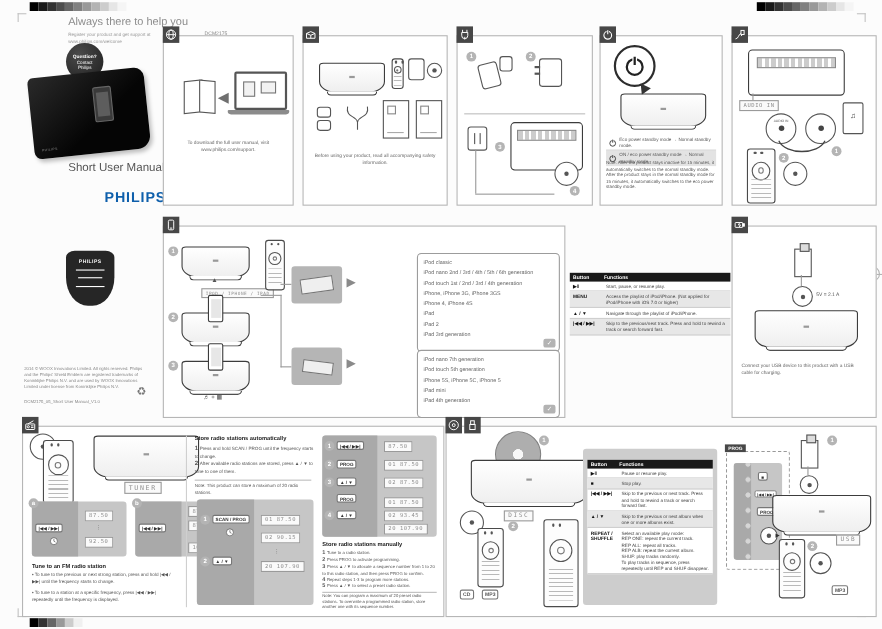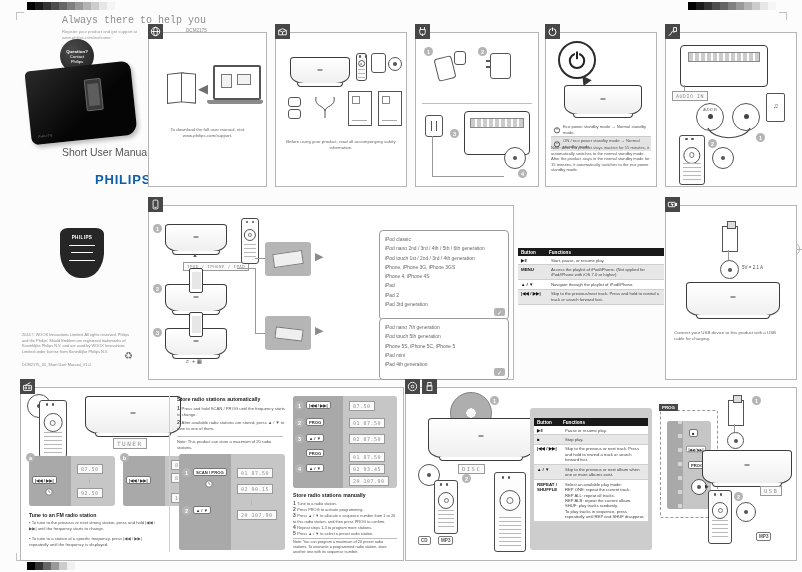--- a/index.html
+++ b/index.html
@@ -127,21 +127,21 @@
       <span style="background:#f0f0f0"></span>
   </div>
   <div class="cropm tl" style="left:16px;top:12px;"></div>
   <div class="cropm tr" style="left:779px;top:12px;"></div>
   <div class="cropm bl" style="left:16px;top:553px;"></div>
   <div class="cropm br" style="left:779px;top:553px;"></div>
   <div class="cross" style="left:786px;top:242px;"></div>
   <div class="cross" style="left:583px;top:543px;"></div>
 
   <div class="a" style="left:0;top:0;width:240px;height:195px;">
-    <div class="a" style="left:62px;top:15px;font-size:10px;color:#8c8c8c;font-family:Liberation Mono, monospace;">Always there to help you</div>
+    <div class="a" style="left:62px;top:15px;font-size:10px;color:#8c8c8c;">Always there to help you</div>
     <div class="a" style="left:62px;top:29px;font-size:4.2px;color:#999;">Register your product and get support at</div>
     <div class="a" style="left:62px;top:34.5px;font-size:4.2px;color:#999;">www.philips.com/welcome</div>
     <div class="a" style="left:186px;top:28px;font-size:4.6px;color:#888;">DCM2175</div>
     <div class="a" style="left:60px;top:39px;width:34px;height:34px;border-radius:50%;background:radial-gradient(circle at 35% 30%,#4a4a4a,#1d1d1d);display:flex;flex-direction:column;align-items:center;justify-content:center;color:#fff;">
       <span style="font-size:4.4px;font-weight:bold;">Question?</span>
       <span style="font-size:4.2px;">Contact</span>
       <span style="font-size:4.2px;">Philips</span>
     </div>
     <div class="a" style="left:28px;top:66px;width:106px;height:74px;transform:rotate(-6deg);background:linear-gradient(140deg,#2a2a2a,#050505 60%);border-radius:5px 9px 12px 7px;box-shadow:2px 3px 4px rgba(0,0,0,.25);">
       <div style="position:absolute;left:58px;top:14px;width:15px;height:30px;background:#3a3a3a;border:1px solid #666;border-radius:2px;">

